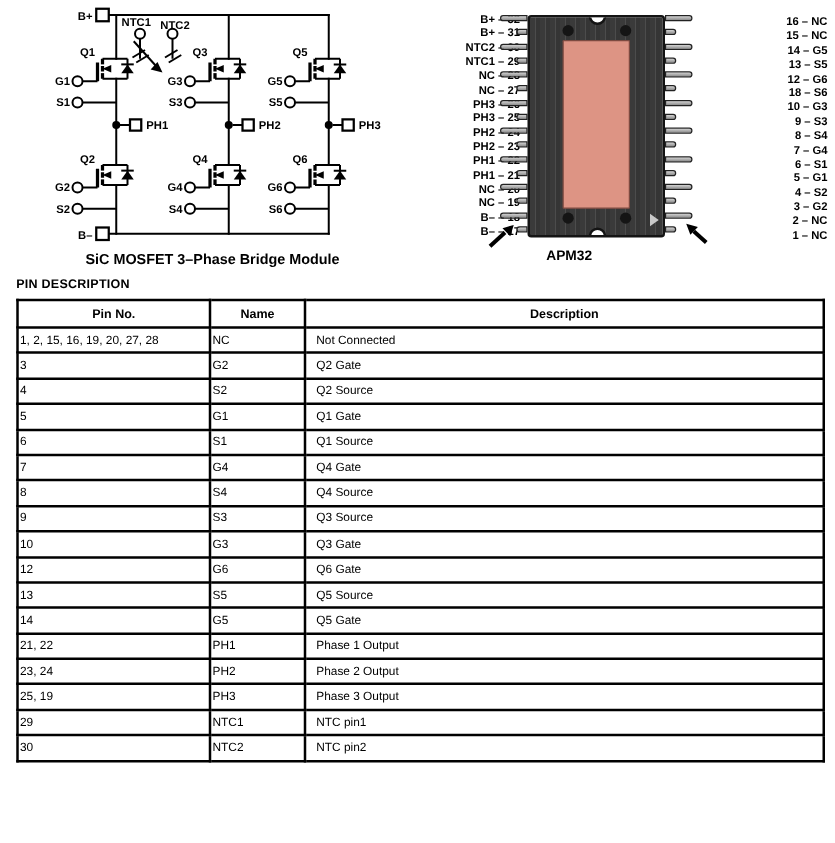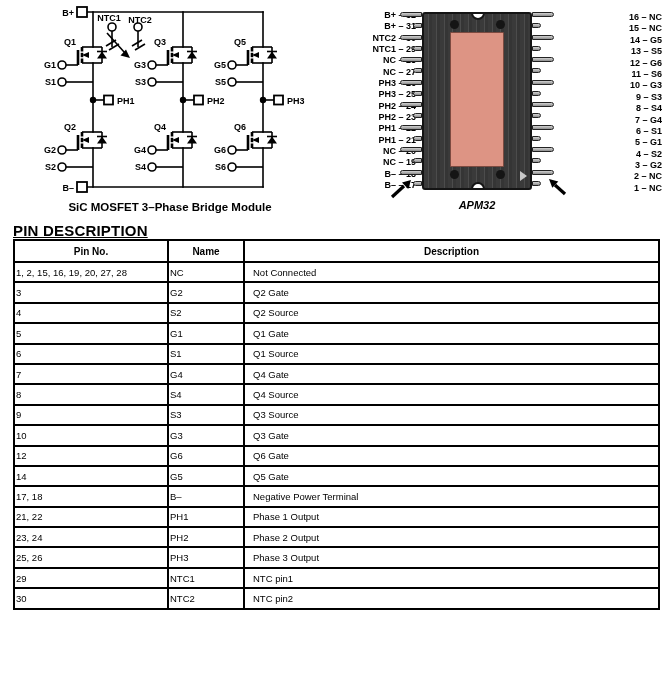--- a/index.html
+++ b/index.html
@@ -35,25 +35,25 @@
         flex-direction:column;justify-content:space-between;}
   .pins.side-left{left:66px;align-items:flex-end;}
   .pins.side-right{left:198px;align-items:flex-start;}
   .pin{height:5px;background:linear-gradient(180deg,#d2d2d2,#8d8d8d);border:1px solid #222;box-sizing:border-box;}
   .pins.side-left .pin{border-radius:3px 0 0 3px;}
   .pins.side-right .pin{border-radius:0 3px 3px 0;}
   .pin.long{width:22px;}
   .pin.short{width:9px;}
 
   .pkg-arrows{position:absolute;left:0;top:0;}
-  .package-name{position:absolute;left:88px;top:199px;width:110px;text-align:center;
-    font-size:11px;font-weight:bold;font-style:italic;}
+  .package-name{position:absolute;left:103px;top:199px;width:110px;text-align:left;
+    font-size:11px;font-weight:bold;}
 
   
-  .pin-desc-heading{position:absolute;left:13px;top:222px;font-size:15px;font-weight:bold;letter-spacing:.2px;text-decoration:underline;}
+  .pin-desc-heading{position:absolute;left:13px;top:222px;font-size:10px;font-weight:bold;letter-spacing:.2px;}
   .pin-table{position:absolute;left:13px;top:239px;width:645px;border-collapse:collapse;table-layout:fixed;}
   .pin-table th,.pin-table td{border:2px solid #000;font-size:9.5px;overflow:hidden;white-space:nowrap;}
   .pin-table th{height:18px;font-size:10px;font-weight:bold;}
   .pin-table td{height:16.4px;text-align:left;font-weight:normal;}
   .pin-table td.desc{text-align:left;padding-left:8px;border-radius:10px;}
 </style>
 </head>
 <body>
 
 <div class="page">
@@ -280,21 +280,21 @@
         <div class="pin-label">NC – 19</div>
         <div class="pin-label">B– – 18</div>
         <div class="pin-label">B– – 17</div>
       </div>
     <div class="pin-col right">
         <div class="pin-label">16 – NC</div>
         <div class="pin-label">15 – NC</div>
         <div class="pin-label">14 – G5</div>
         <div class="pin-label">13 – S5</div>
         <div class="pin-label">12 – G6</div>
-        <div class="pin-label">11 – S6</div>
+        <div class="pin-label">18 – S6</div>
         <div class="pin-label">10 – G3</div>
         <div class="pin-label">9 – S3</div>
         <div class="pin-label">8 – S4</div>
         <div class="pin-label">7 – G4</div>
         <div class="pin-label">6 – S1</div>
         <div class="pin-label">5 – G1</div>
         <div class="pin-label">4 – S2</div>
         <div class="pin-label">3 – G2</div>
         <div class="pin-label">2 – NC</div>
         <div class="pin-label">1 – NC</div>
@@ -420,41 +420,41 @@
           <td>10</td>
           <td>G3</td>
           <td class="desc">Q3 Gate</td>
         </tr>
         <tr>
           <td>12</td>
           <td>G6</td>
           <td class="desc">Q6 Gate</td>
         </tr>
         <tr>
+          <td>13</td>
+          <td>S5</td>
+          <td class="desc">Q5 Source</td>
+        </tr>
+        <tr>
           <td>14</td>
           <td>G5</td>
           <td class="desc">Q5 Gate</td>
         </tr>
         <tr>
-          <td>17, 18</td>
-          <td>B–</td>
-          <td class="desc">Negative Power Terminal</td>
-        </tr>
-        <tr>
           <td>21, 22</td>
           <td>PH1</td>
           <td class="desc">Phase 1 Output</td>
         </tr>
         <tr>
           <td>23, 24</td>
           <td>PH2</td>
           <td class="desc">Phase 2 Output</td>
         </tr>
         <tr>
-          <td>25, 26</td>
+          <td>25, 19</td>
           <td>PH3</td>
           <td class="desc">Phase 3 Output</td>
         </tr>
         <tr>
           <td>29</td>
           <td>NTC1</td>
           <td class="desc">NTC pin1</td>
         </tr>
         <tr>
           <td>30</td>

